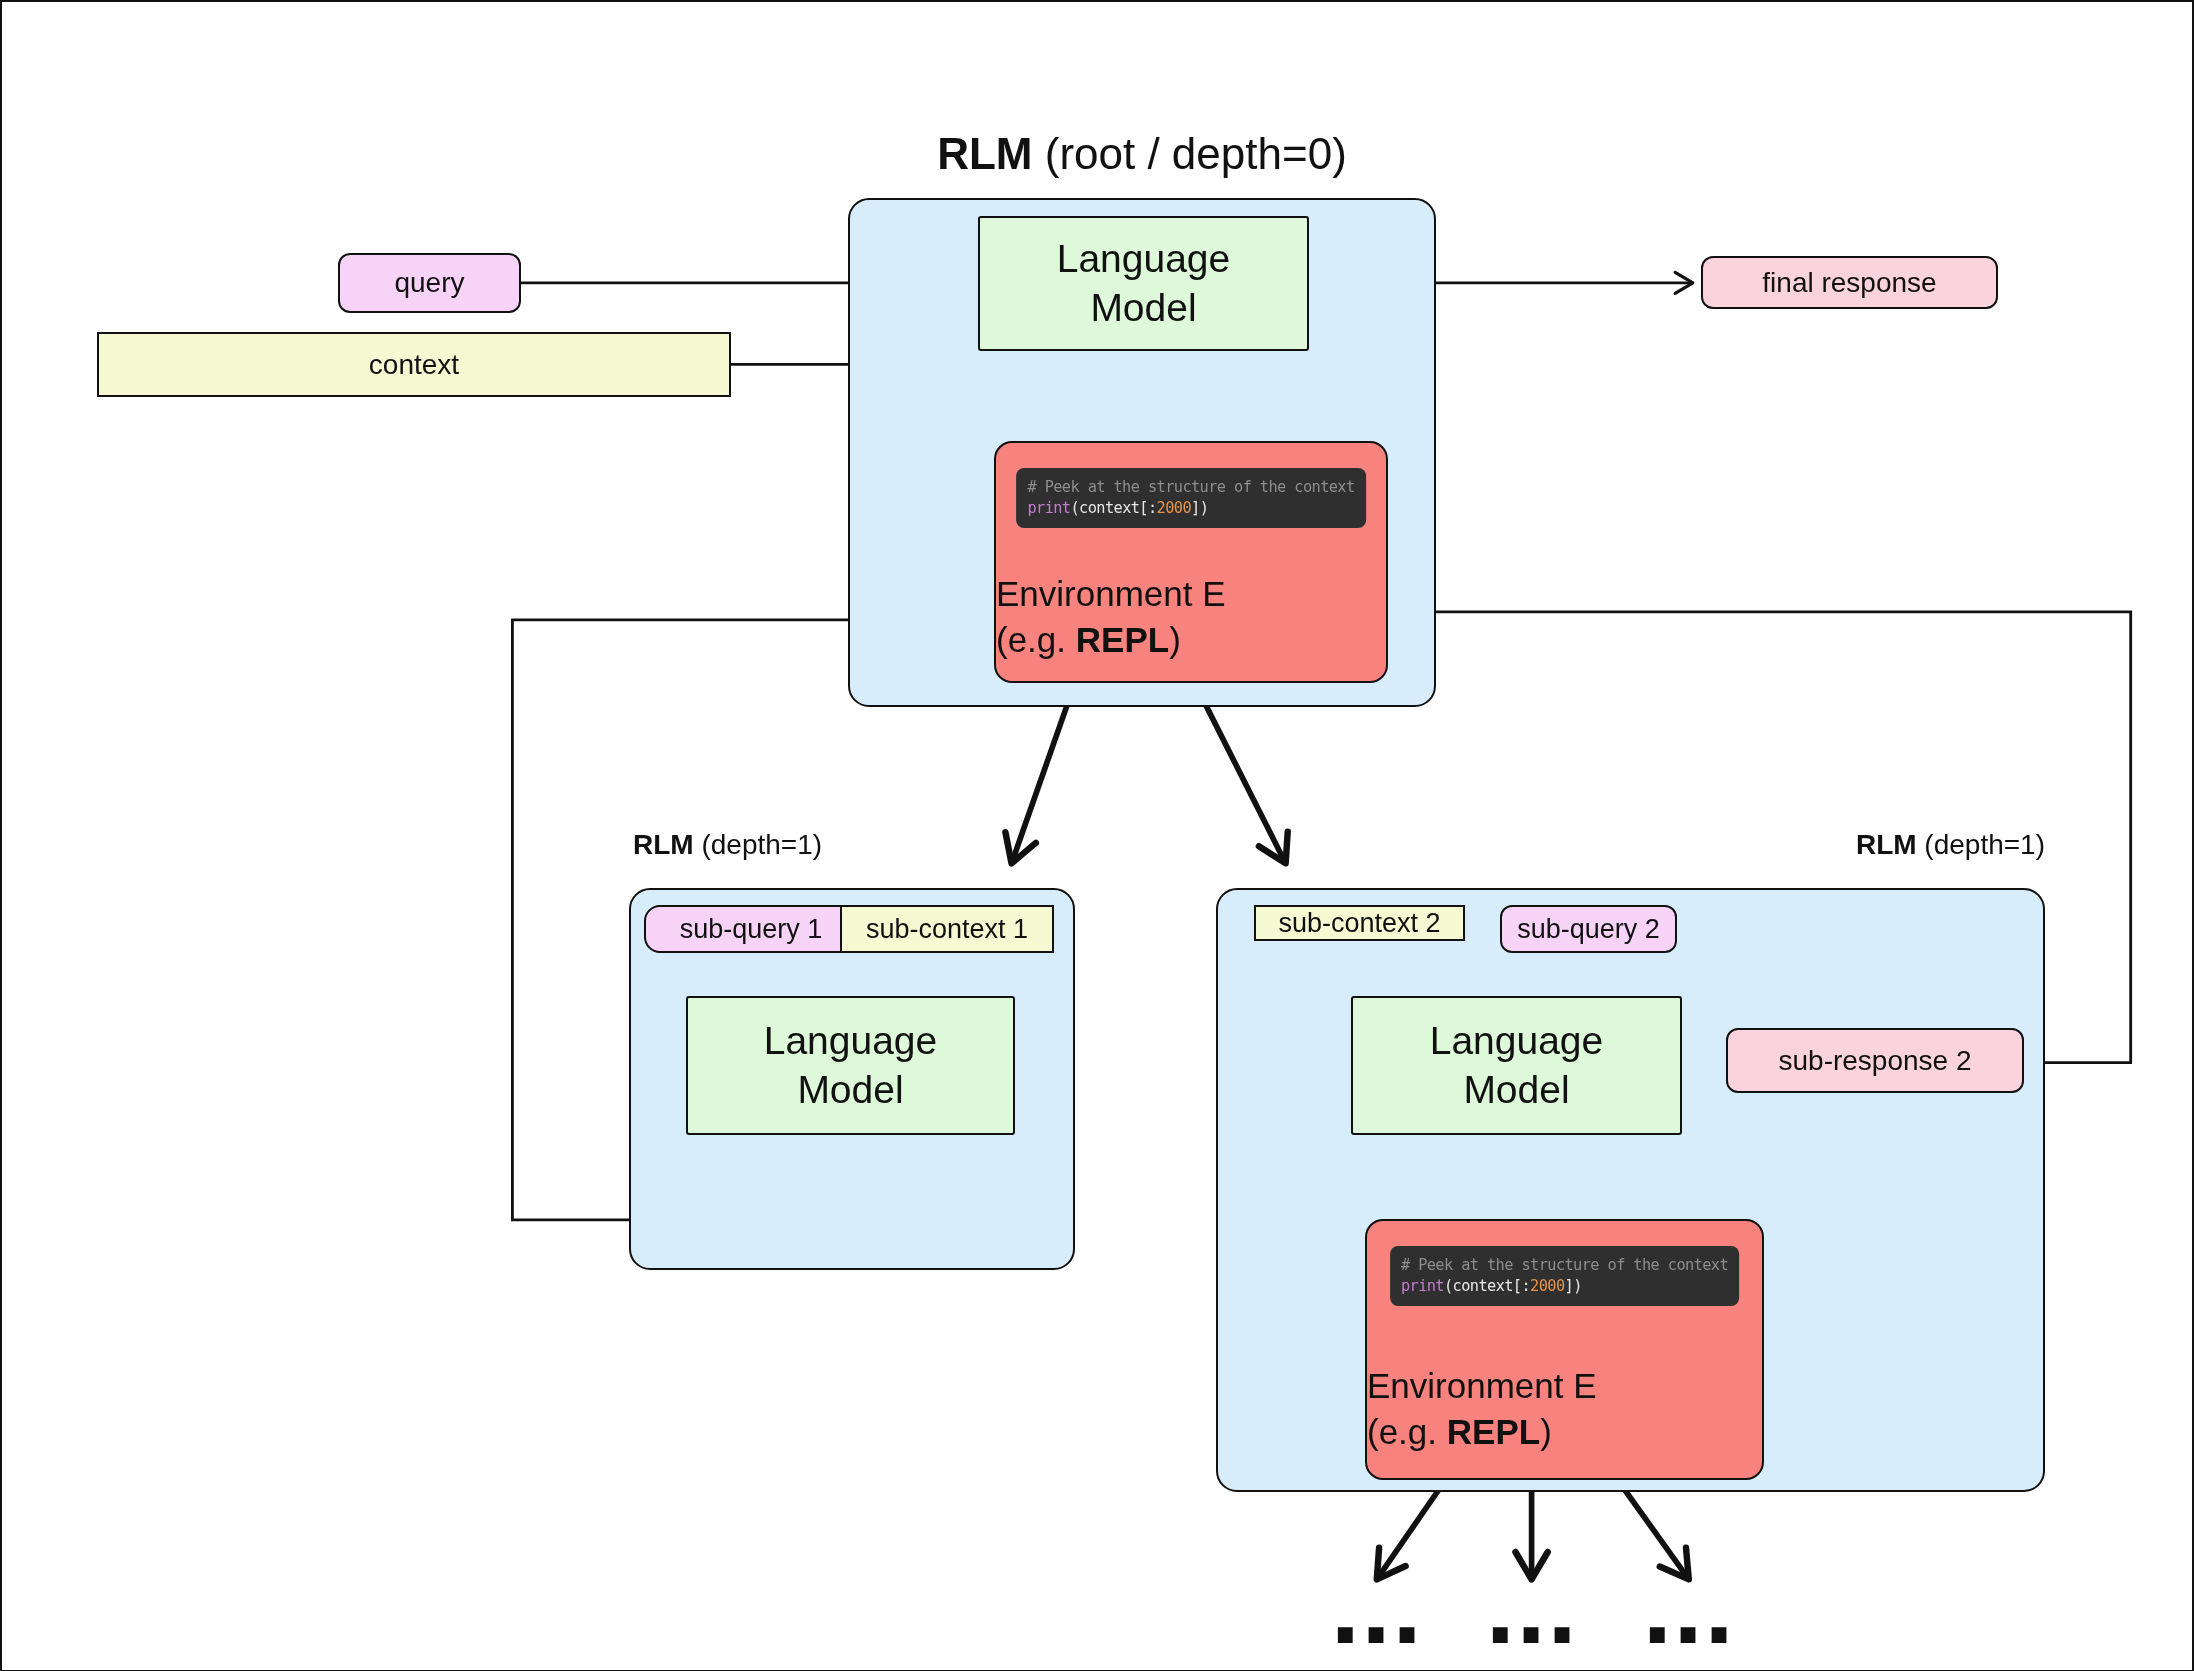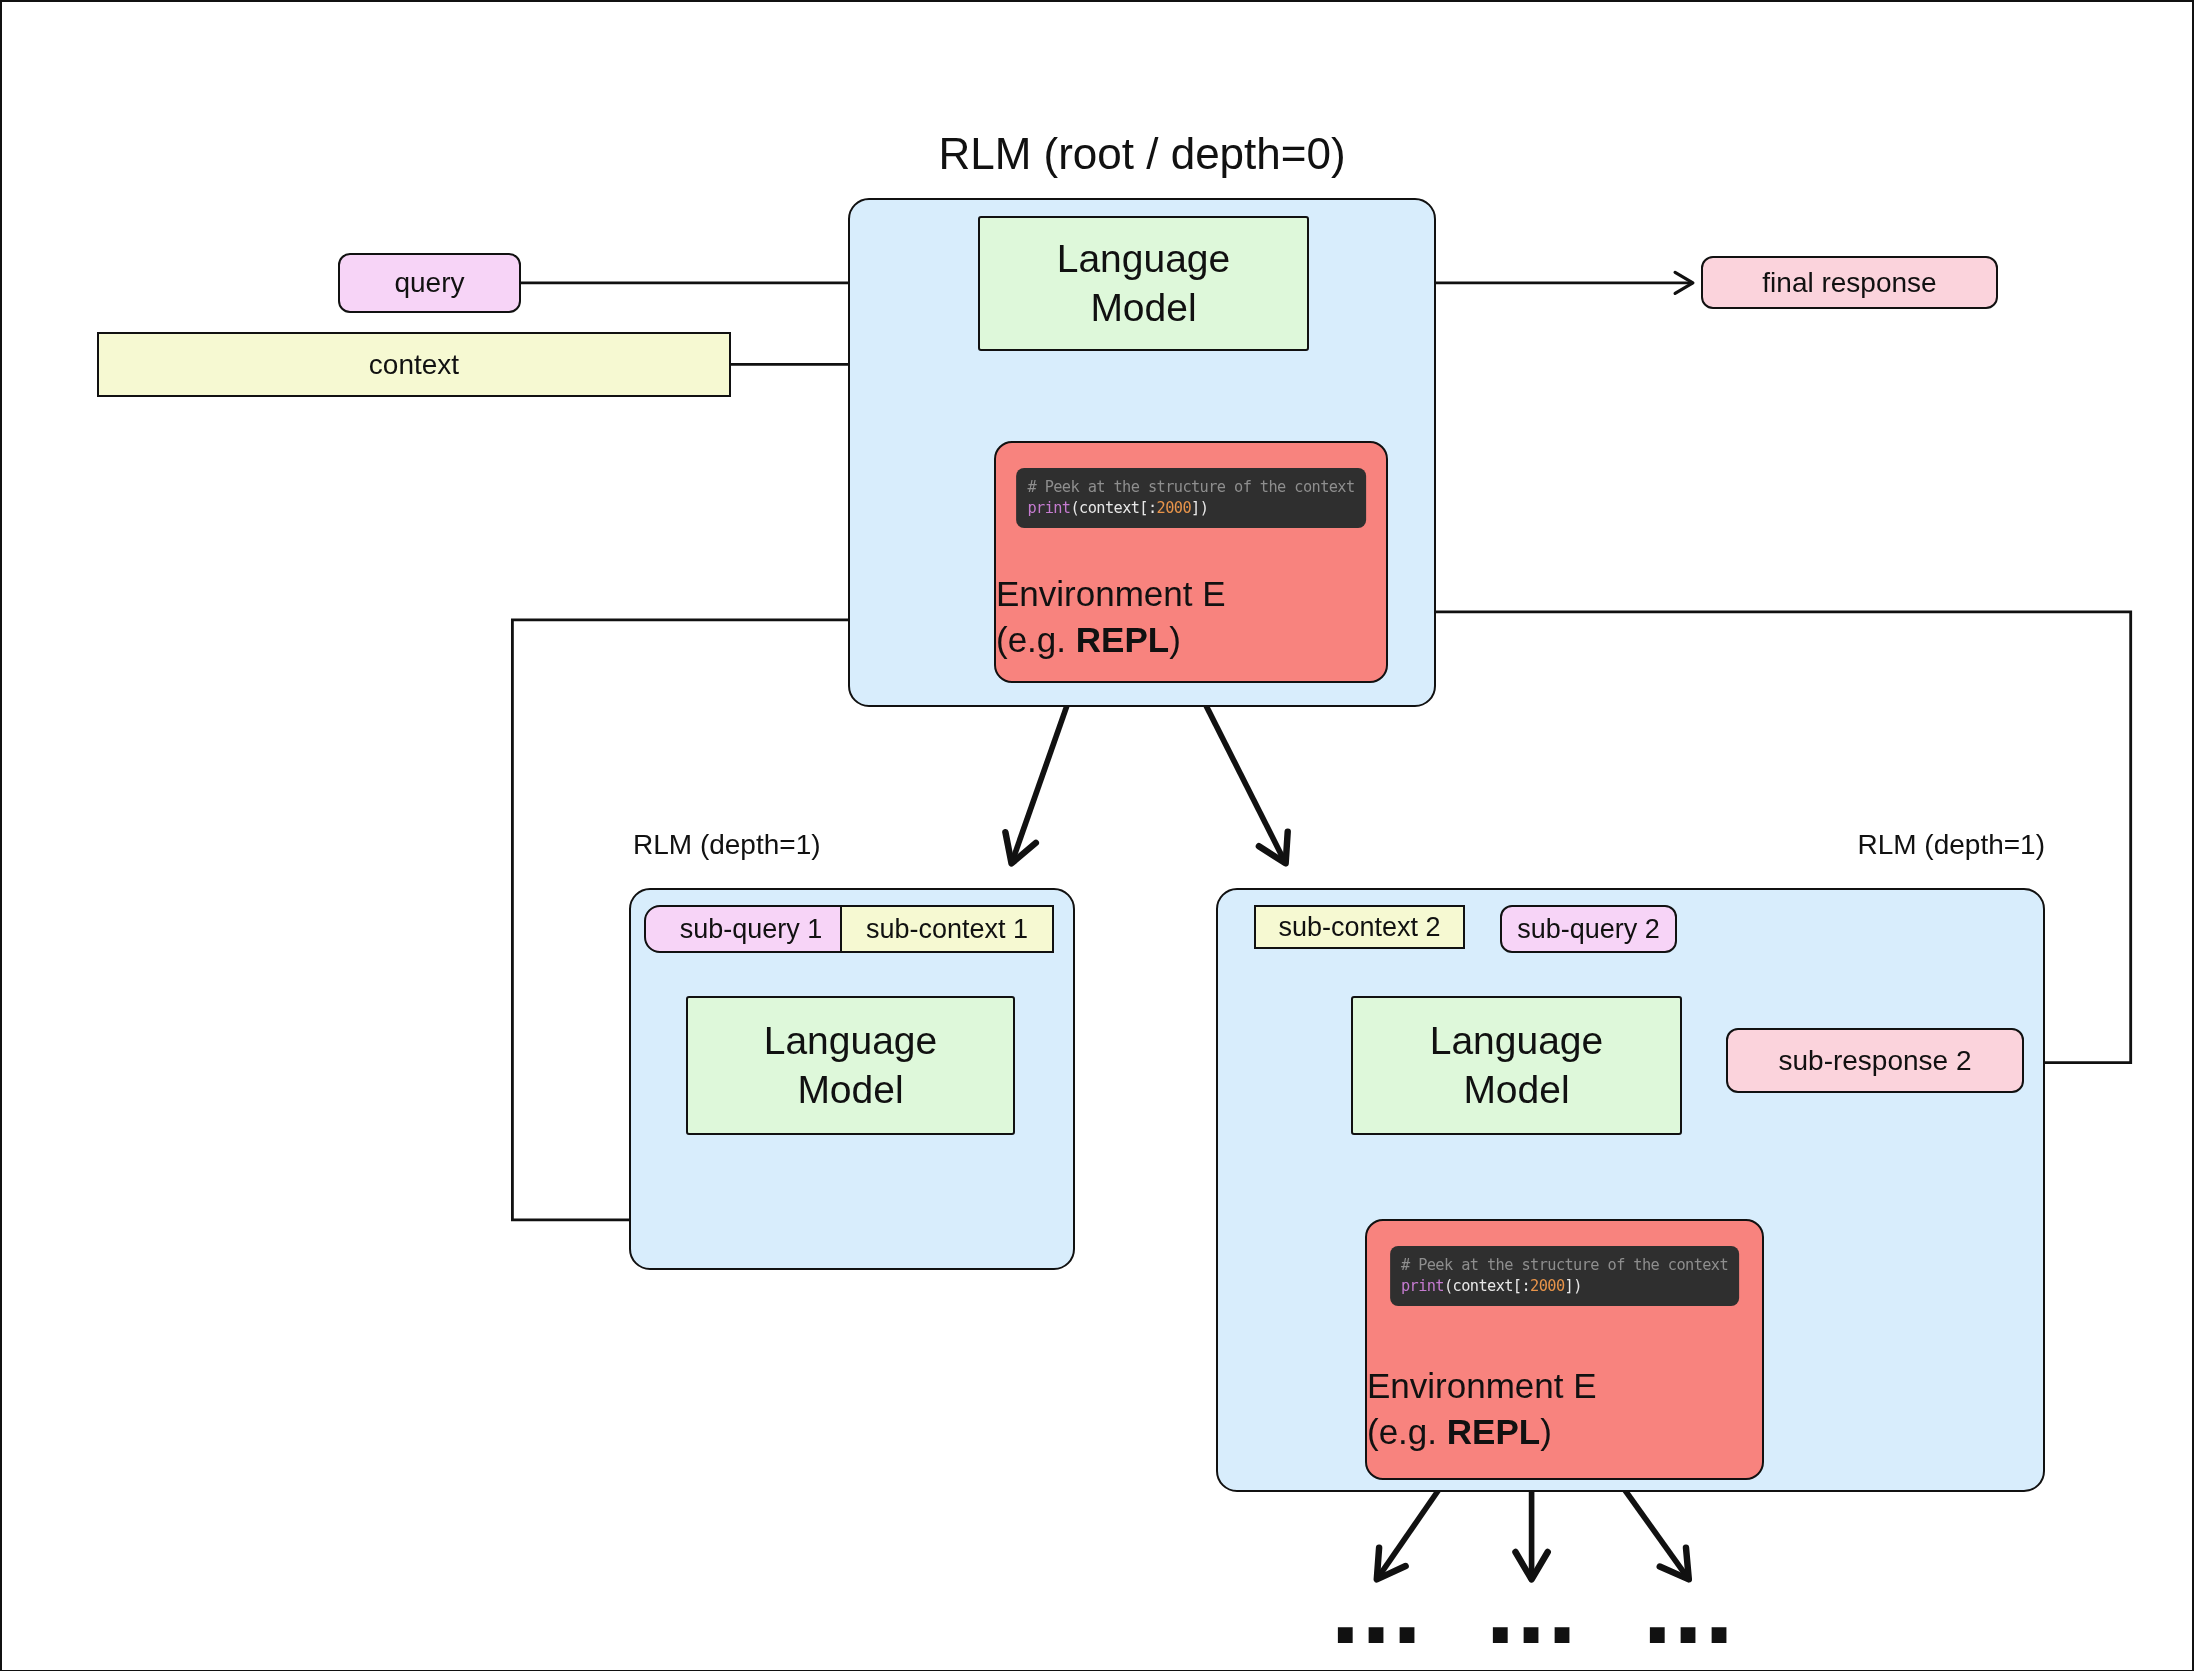--- a/index.html
+++ b/index.html
@@ -23,21 +23,21 @@
   .red{background:var(--environment-red,#F8837E);border-radius:18px;margin-left:48px;}
   .pink{background:var(--query-pink,#F7D4F7);border-radius:12px;}
   .yellow{background:var(--context-yellow,#F6F9D2);border-radius:0;}
   .rose{background:var(--response-pink,#FBD3DC);border-radius:12px;}
 
   .pill-lg{font-size:28px;}
   .pill-sm{font-size:27px;}
   .lm-label{font-size:39px;line-height:1.25;}
 
   .title{position:absolute;font-size:28px;white-space:nowrap;}
-  .title .b{font-weight:400;text-align:right;}
+  .title .b{font-weight:700;text-align:right;}
   .root-title{font-size:44px;text-align:center;}
 
   .env{display:block;}
   .code{
     position:absolute;top:25px;left:50%;transform:translateX(-50%);
     background:var(--code-bg,#2F2F2F);
     border-radius:8px;
     padding:9px 11.3px;
     font-family:"DejaVu Sans Mono", monospace;
     font-size:15.3px;letter-spacing:-0.6px;line-height:21px;
@@ -135,21 +135,21 @@
       <div>Language</div>
       <div>Model</div>
     </div>
   </div>
 
 
   <div class="title" style="left:1214px;top:827px;width:829px;text-align:right;"><span class="b">RLM</span><span> (depth=1)</span></div>
 
   <div class="box container" style="left:1214px;top:886px;width:829px;height:604px;"></div>
 
-  <div class="box yellow pill-sm" style="left:1252px;top:903px;width:211px;height:44px;">sub-context 2</div>
+  <div class="box yellow pill-sm" style="left:1252px;top:903px;width:211px;height:36px;">sub-context 2</div>
   <div class="box pink pill-sm" style="left:1498px;top:903px;width:177px;height:48px;">sub-query 2</div>
 
   <div class="box green" style="left:1349px;top:994px;width:331px;height:139px;">
     <div class="lm-label">
       <div>Language</div>
       <div>Model</div>
     </div>
   </div>
 
   <div class="box rose pill-lg" style="left:1724px;top:1026px;width:298px;height:65px;">sub-response 2</div>

